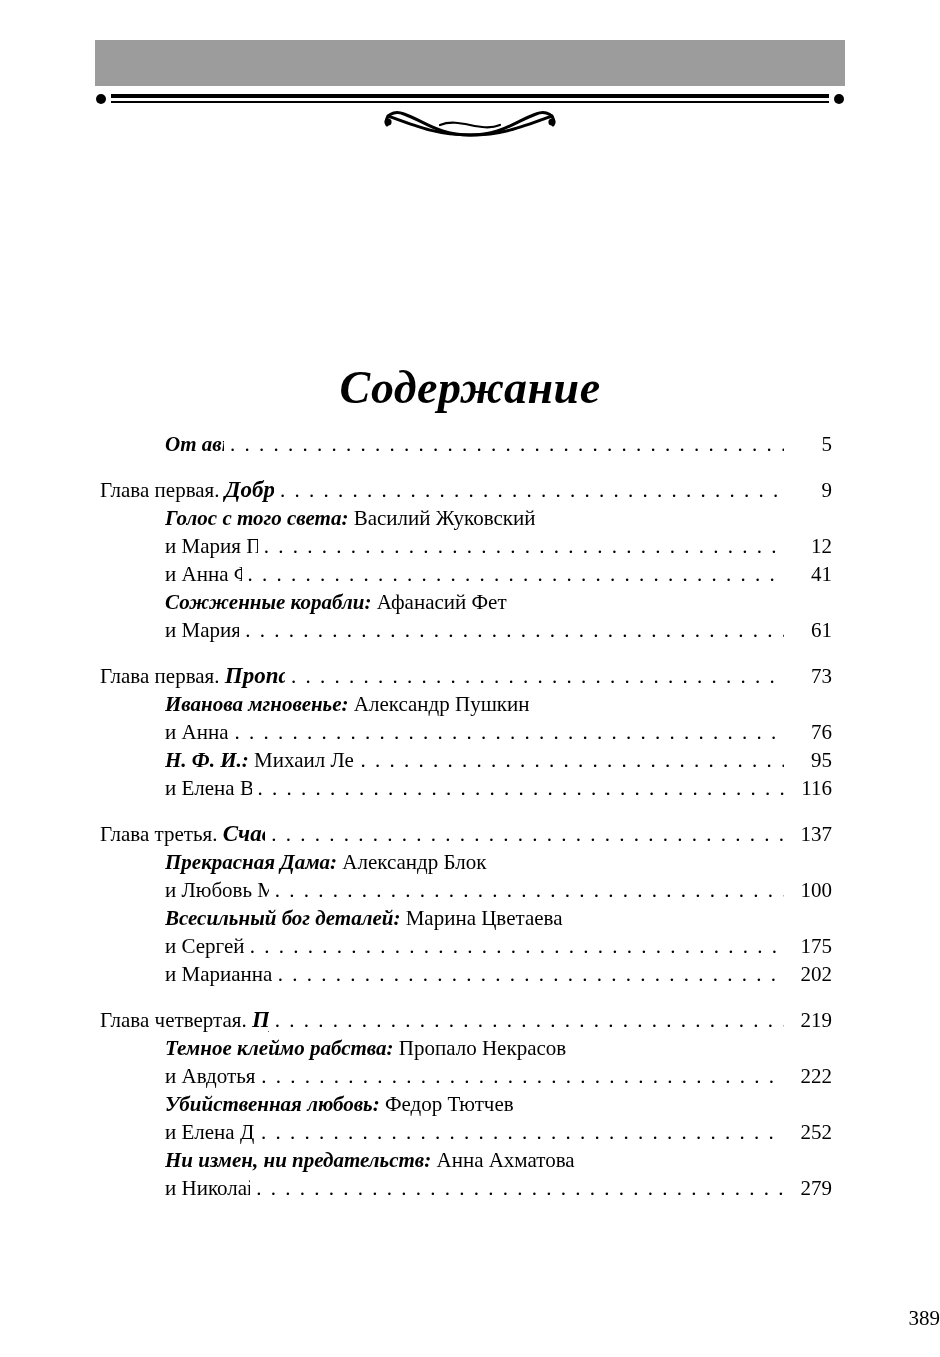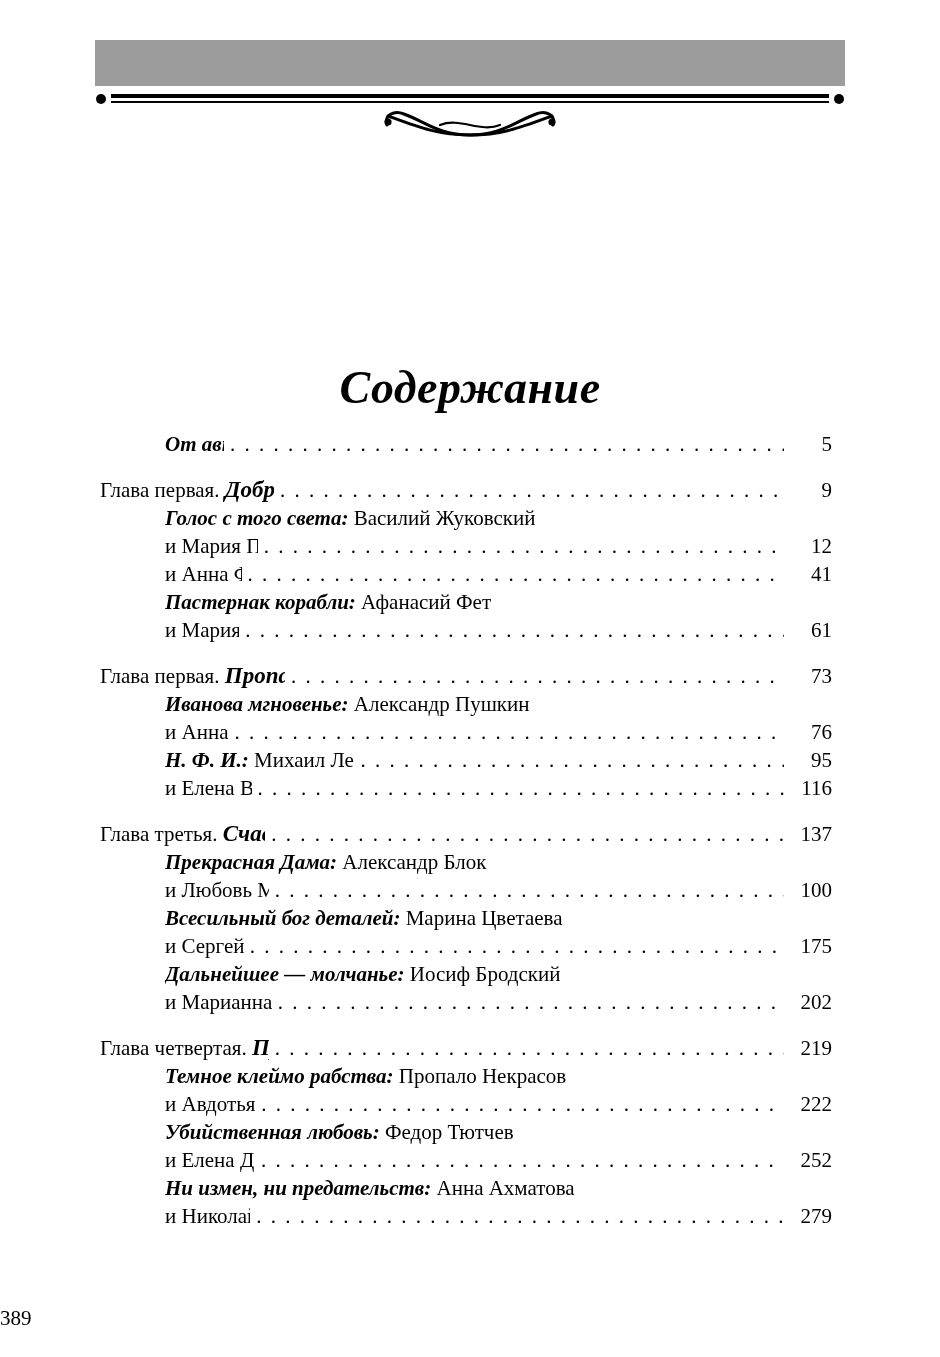--- a/index.html
+++ b/index.html
@@ -37,21 +37,21 @@
   .em { font-weight: bold; font-style: italic; }
   .entry.chapter .em { font-size: 23px; }
   .leader { flex: 1 1 auto; overflow: hidden; white-space: nowrap; margin: 0 8px 0 6px; min-width: 0; }
   .leader::after {
     content: ". . . . . . . . . . . . . . . . . . . . . . . . . . . . . . . . . . . . . . . . . . . . . . . . . . . . . . . . . . . . . . . . . . . .";
     letter-spacing: 2px;
   }
   .pagenum { flex: 0 0 auto; min-width: 40px; text-align: right; }
 
   
-  .footer { position: absolute; bottom: 26px; left: 0; width: 100%; text-align: left; font-size: 21px; }
+  .footer { position: absolute; bottom: 26px; left: 0; width: 100%; text-align: right; font-size: 21px; }
 </style>
 </head>
 <body>
 
 <div class="page">
 
   <div class="gray-bar"></div>
 
   <div class="rule">
     <span class="dot left"></span>
@@ -107,21 +107,21 @@
   <div class="entry item">
     <div class="line line2">
       <span class="text cont">и Анна Фурман</span>
       <span class="leader"></span>
       <span class="pagenum">41</span>
     </div>
   </div>
 
   <div class="entry item">
     <div class="line line1">
-      <span class="text"><span class="pre"></span><span class="em">Пастернак корабли:</span><span class="post"> Афанасий Фет</span></span>
+      <span class="text"><span class="pre"></span><span class="em">Сожженные корабли:</span><span class="post"> Афанасий Фет</span></span>
 
     </div>
     <div class="line line2">
       <span class="text cont">и Мария Лазич</span>
       <span class="leader"></span>
       <span class="pagenum">61</span>
     </div>
   </div>
 
   <div class="entry chapter">
@@ -189,24 +189,20 @@
 
     </div>
     <div class="line line2">
       <span class="text cont">и Сергей Эфрон</span>
       <span class="leader"></span>
       <span class="pagenum">175</span>
     </div>
   </div>
 
   <div class="entry item">
-    <div class="line line1">
-      <span class="text"><span class="pre"></span><span class="em">Дальнейшее — молчанье:</span><span class="post"> Иосиф Бродский</span></span>
-
-    </div>
     <div class="line line2">
       <span class="text cont">и Марианна Басманова</span>
       <span class="leader"></span>
       <span class="pagenum">202</span>
     </div>
   </div>
 
   <div class="entry chapter">
     <div class="line line1">
       <span class="text"><span class="pre">Глава четвертая. </span><span class="em">Природе вопреки</span><span class="post"></span></span>

